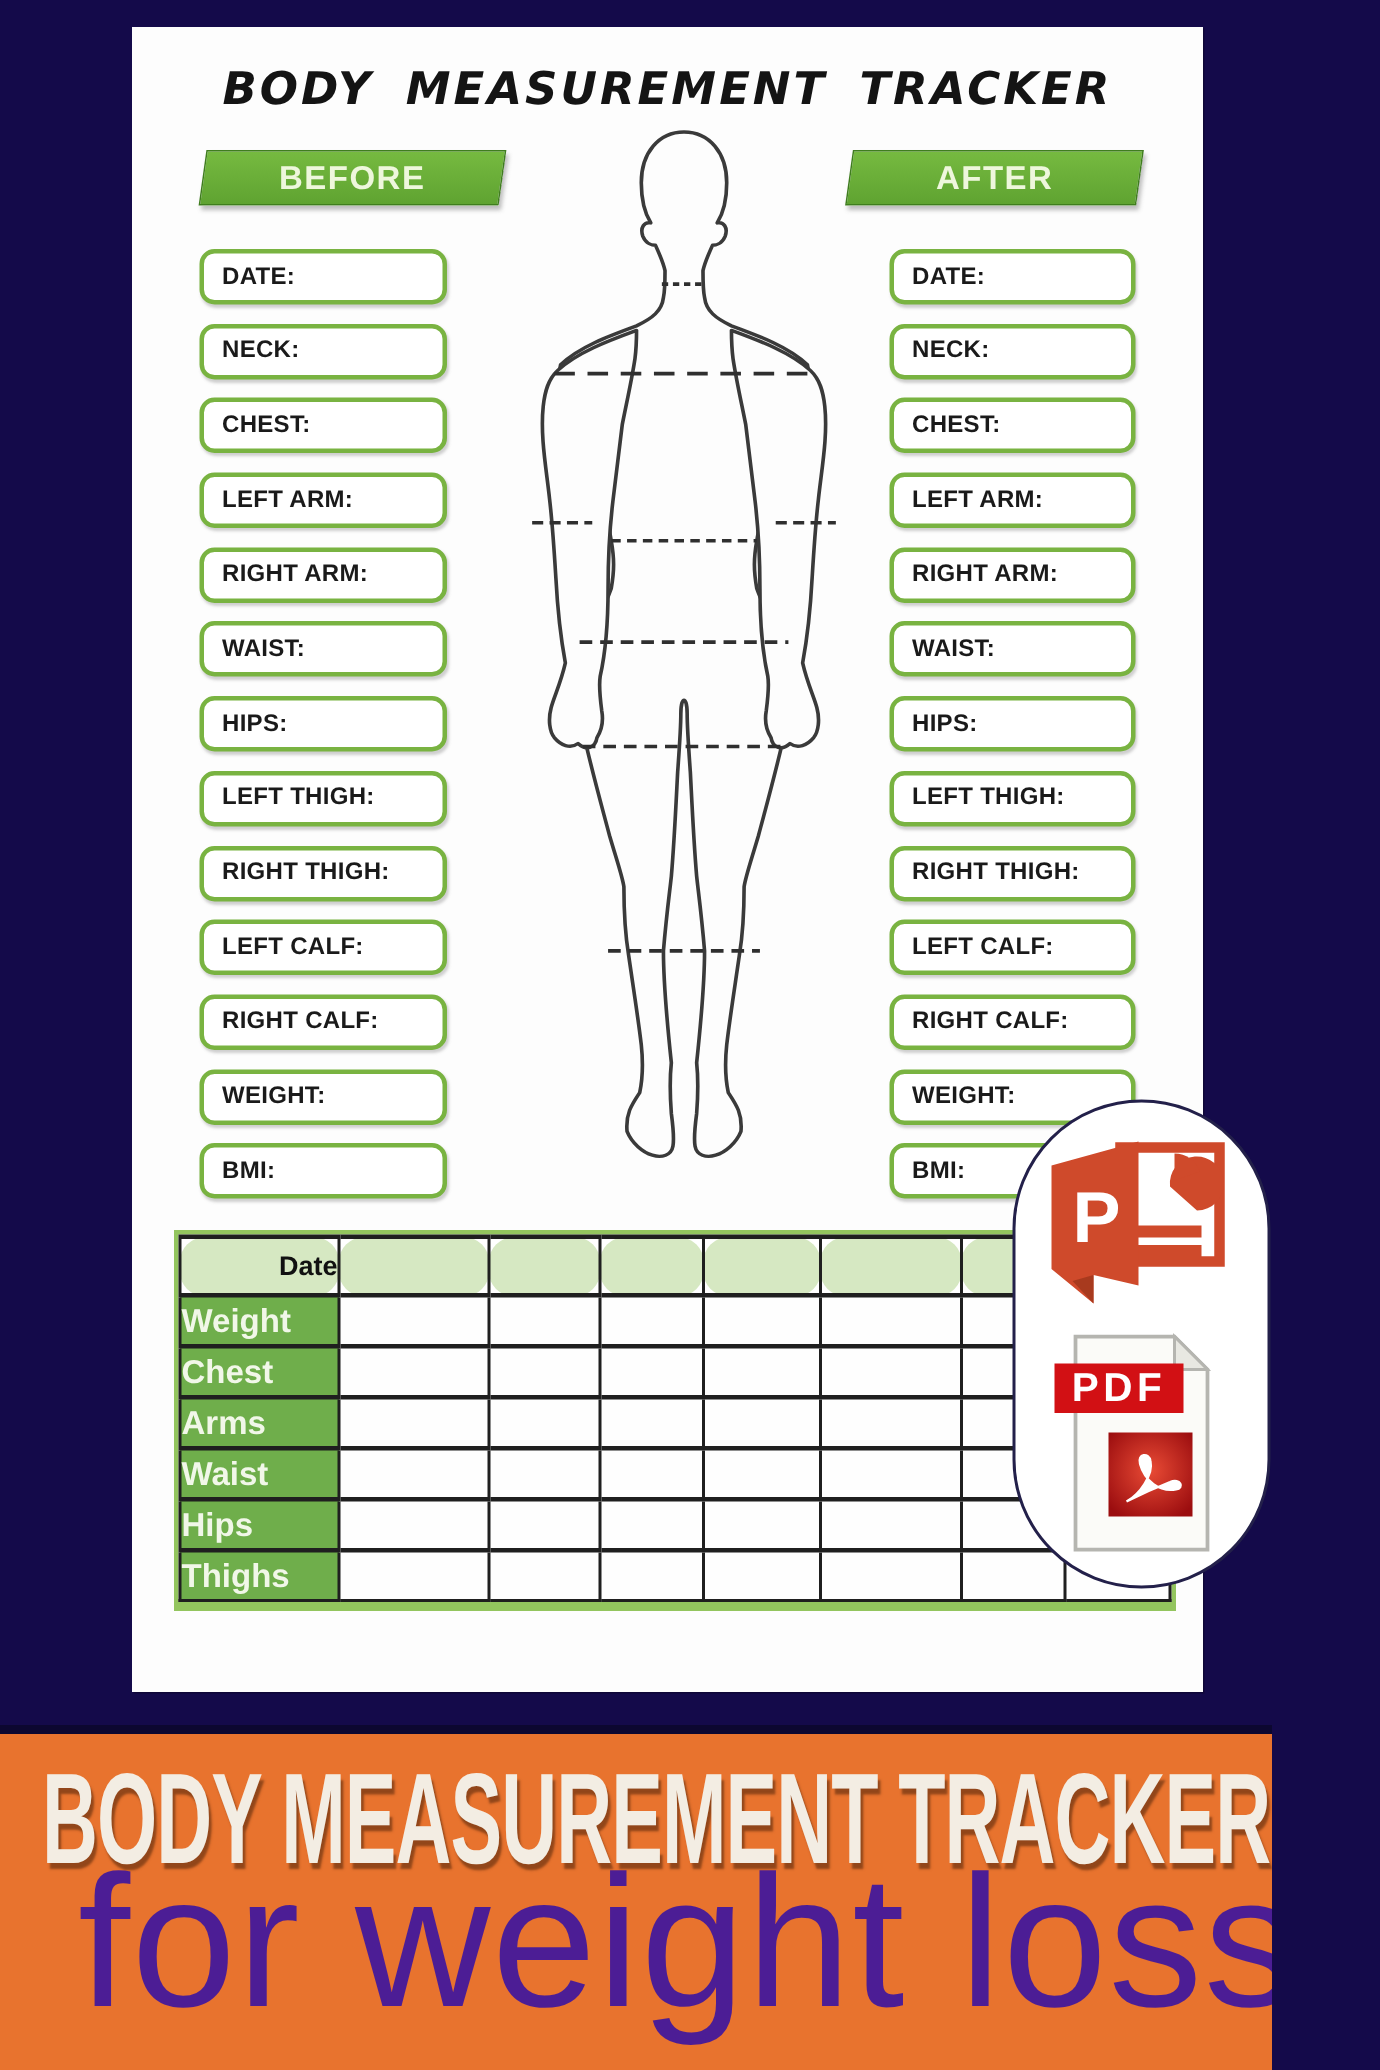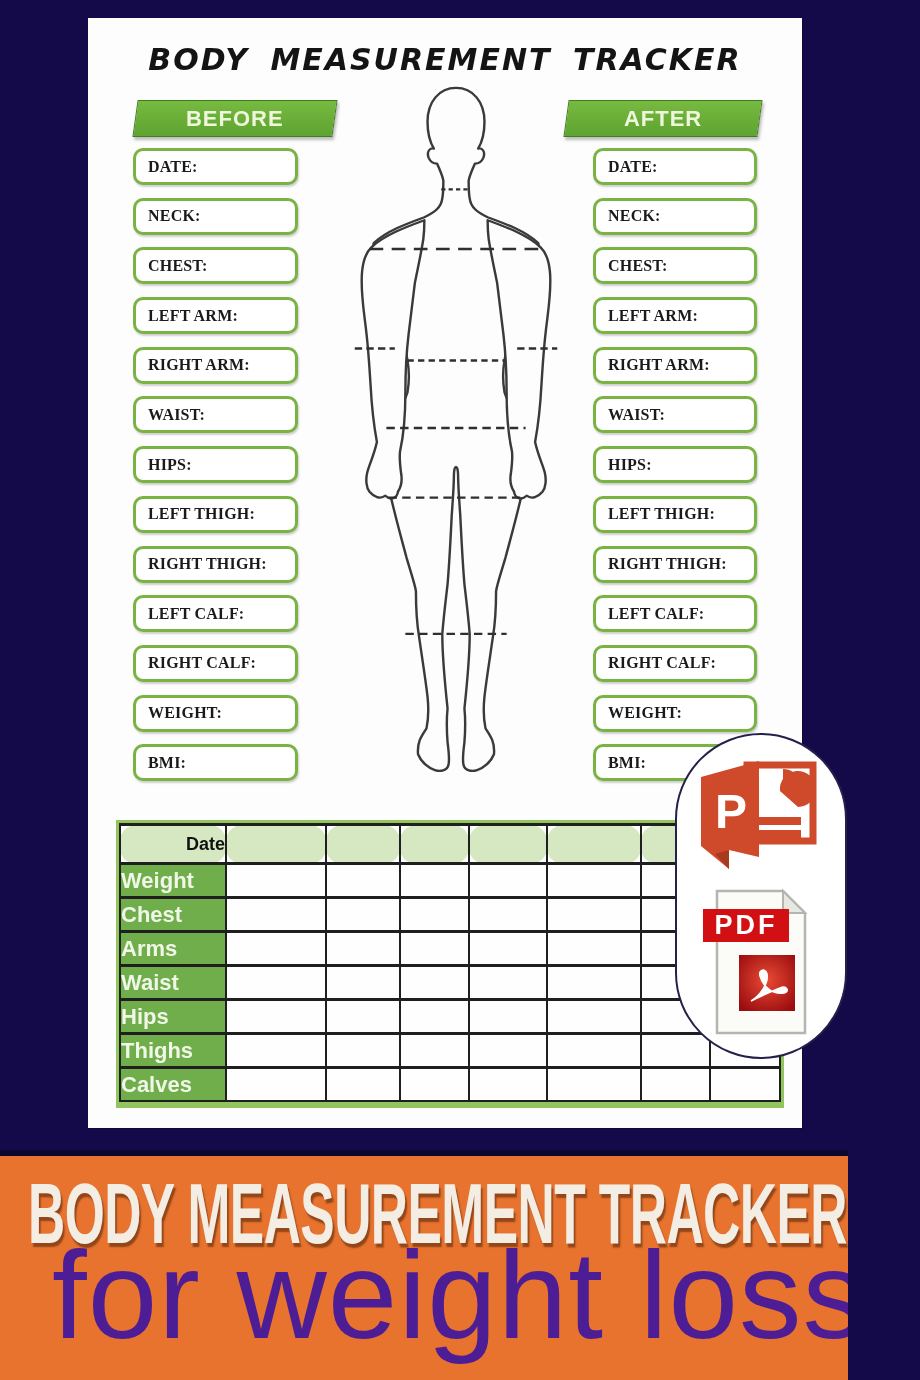--- a/index.html
+++ b/index.html
@@ -16,21 +16,21 @@
   
   .banner{position:absolute;top:82px;height:35px;background:linear-gradient(#76ba40,#5fa331);
           border:1px solid #3f7d1e;transform:skewX(-8deg);
           box-shadow:2px 3px 3px rgba(110,110,110,.45);
           display:flex;align-items:center;justify-content:center;}
   .banner span{transform:skewX(8deg);color:#eef7dc;font-size:22px;font-weight:700;letter-spacing:1px;}
   .banner.before{left:47px;width:198px;}
   .banner.after{left:478px;width:192px;}
 
   
-  .fields{position:absolute;top:130px;width:165px;font-family:Liberation Serif, serif;}
+  .fields{position:absolute;top:148px;width:165px;}
   .fields.left{left:45px;}
   .fields.right{left:505px;width:164px;}
   .fbox{height:37px;margin-bottom:12.7px;background:#fff;border:3px solid #79b341;border-radius:10px;
         box-shadow:inset 0 0 0 2px rgba(255,255,255,.85),1px 2px 2px rgba(120,120,120,.35);
         display:flex;align-items:center;padding-left:12px;box-sizing:border-box;}
   .fbox b{font-size:16px;font-weight:700;color:#1a1a1a;letter-spacing:.2px;}
 
   
   .figure{position:absolute;left:252px;top:64px;width:232px;height:716px;}
 
@@ -278,30 +278,20 @@
         <tr>
           <td class="rowlabel">Thighs</td>
           <td class="blank"></td>
               <td class="blank"></td>
           <td class="blank"></td>
               <td class="blank"></td>
           <td class="blank"></td>
               <td class="blank"></td>
           <td class="blank"></td>
         </tr>
-        <tr>
-          <td class="rowlabel">Calves</td>
-          <td class="blank"></td>
-              <td class="blank"></td>
-          <td class="blank"></td>
-              <td class="blank"></td>
-          <td class="blank"></td>
-              <td class="blank"></td>
-          <td class="blank"></td>
-        </tr>
       </tbody>
         </table>
     </div>
   </div>
 
   <div class="capsule">
     <svg class="ppt" width="138" height="122" viewBox="0 0 138 122">
       <rect x="56" y="14" width="66" height="76" fill="#ffffff" stroke="#cf4a2b" stroke-width="7"></rect>
       <path d="M89,40 A18,18 0 1 1 73,58 L89,40 Z" transform="rotate(-90 89 40)" fill="#cf4a2b"></path>
       <path d="M92,18 L92,36 L109,30 A18,18 0 0 0 92,18 Z" fill="#cf4a2b"></path>

